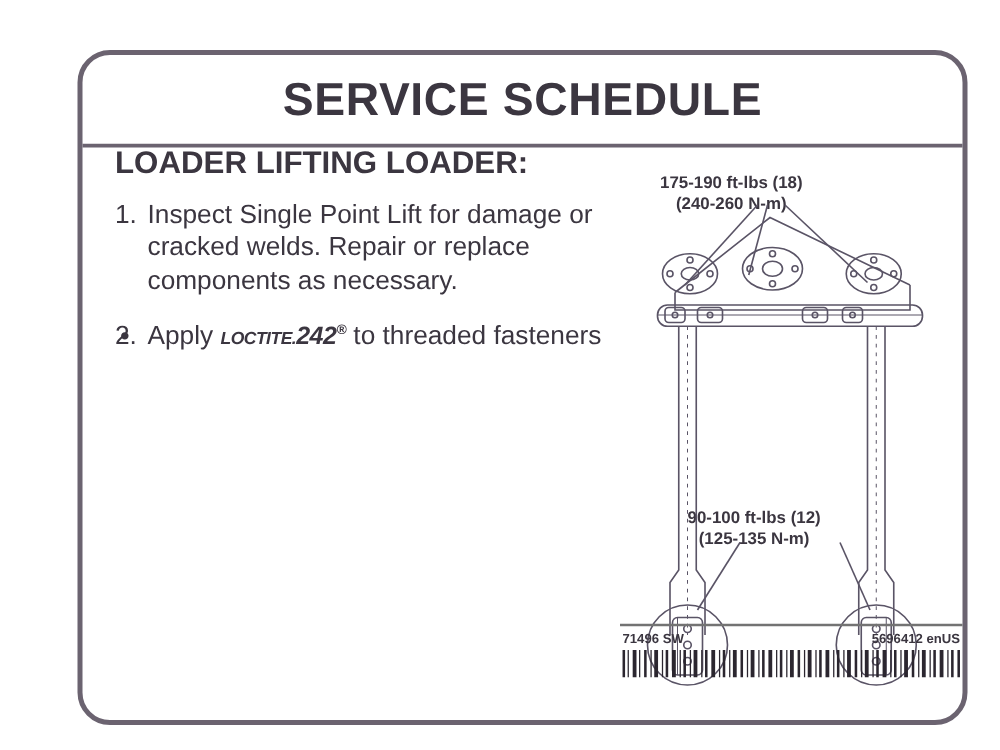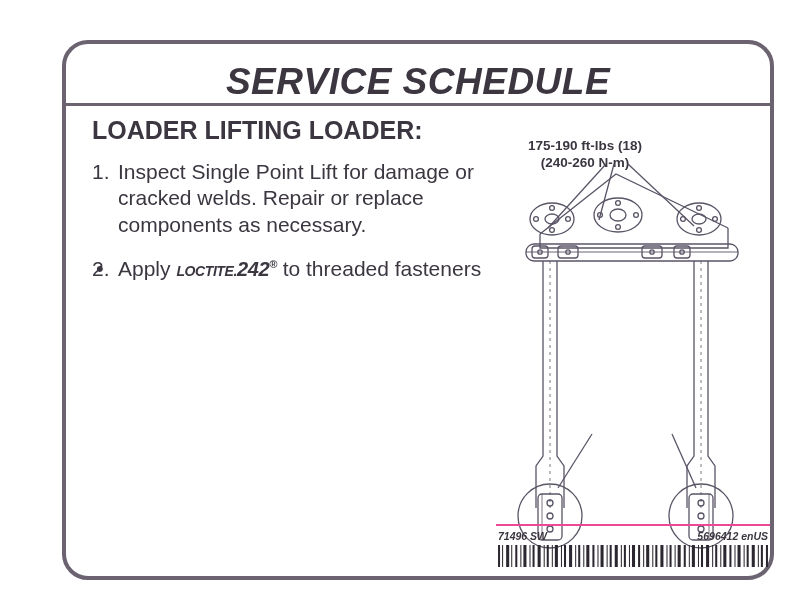--- a/index.html
+++ b/index.html
@@ -22,27 +22,26 @@
     border: 4px solid #6b6370;
     border-radius: 26px;
     box-sizing: border-box;
   }
 
   #title-bar {
     position: absolute;
     left: 0;
     top: 0;
     width: 100%;
-    height: 62px;
+    height: 74px;
     display: flex;
-    align-items: flex-end;
+    align-items: center;
     justify-content: center;
     border-bottom: 3px solid #6b6370;
     box-sizing: border-box;
-    font-style: italic;
   }
 
   #title-text {
     font-size: 37px;
     font-weight: bold;
     letter-spacing: 0.5px;
     color: #3b3640;
     font-family: "Liberation Sans", sans-serif;
   }
 
@@ -136,25 +135,24 @@
 
   #diagram-svg {
     position: absolute;
     left: 0;
     top: 0;
   }
 
   #footer {
     position: absolute;
     left: 430px;
-    top: 480px;
+    top: 455px;
     width: 274px;
-    border-top: 2px solid #ec4899;
+    border-top: 2px solid #737373;
     padding-top: 4px;
-    font-style: italic;
   }
 
   #footer-codes {
     display: flex;
     justify-content: space-between;
     font-size: 10.5px;
     font-weight: bold;
     color: #3b3640;
     padding: 0 2px 3px 2px;
   }
@@ -198,20 +196,24 @@
 
   </div>
 
   <div id="right-col">
 
     <div class="callout" id="callout-top">
       <div>175-190 ft-lbs (18)</div>
       <div>(240-260 N-m)</div>
     </div>
 
+    <div class="callout" id="callout-bottom">
+      <div>90-100 ft-lbs (12)</div>
+      <div>(125-135 N-m)</div>
+    </div>
 
     <svg id="diagram-svg" width="274" height="450" viewBox="0 0 274 450">
       <g fill="none" stroke="#5a5466" stroke-width="1.3">
 
         <path d="M110,48 L52,112"></path>
         <path d="M118,48 L103,104"></path>
         <path d="M132,48 L198,110"></path>
 
         <path d="M44,118 L120,58 L232,112"></path>
         <path d="M44,118 L44,132 L232,132 L232,112"></path>

